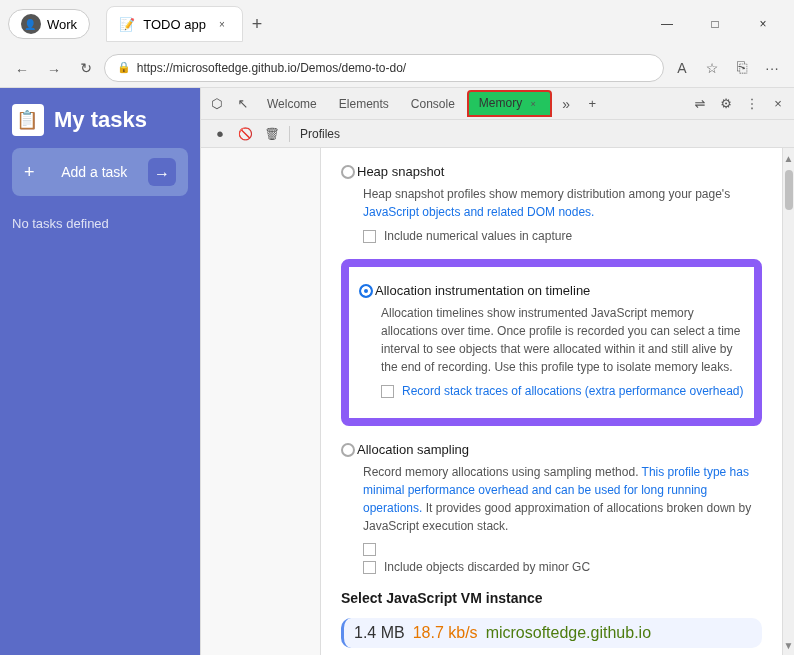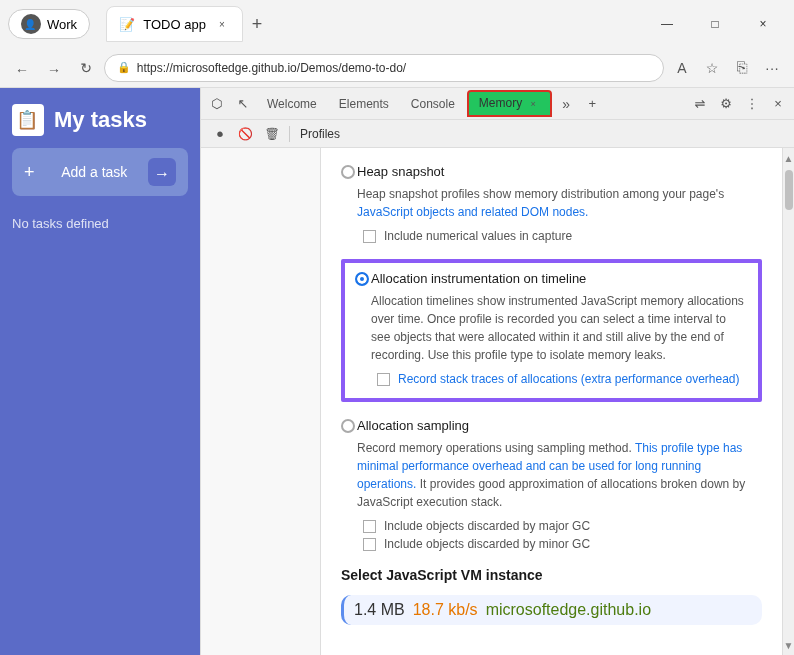--- a/index.html
+++ b/index.html
@@ -159,35 +159,35 @@
     }
     .radio-input {
       width: 14px; height: 14px; border-radius: 50%; border: 2px solid #aaa;
       background: #fff; flex-shrink: 0; margin-top: 1px; cursor: pointer;
     }
     .radio-input.selected {
       border: 2px solid #1a73e8; background: #1a73e8;
       box-shadow: inset 0 0 0 3px #fff;
     }
     .option-label { font-size: 13px; font-weight: 500; color: #1a1a1a; cursor: pointer; }
-    .option-desc { font-size: 12px; color: #555; line-height: 1.5; margin-left: 16px; margin-bottom: 8px; }
+    .option-desc { font-size: 12px; color: #555; line-height: 1.5; margin-left: 22px; margin-bottom: 8px; }
 
     .checkbox-row {
       display: flex; align-items: center; gap: 8px; margin-left: 22px; margin-bottom: 4px;
     }
     .checkbox-input {
       width: 13px; height: 13px; border: 1px solid #aaa; background: #fff;
       flex-shrink: 0; cursor: pointer;
     }
     .checkbox-label { font-size: 12px; color: #555; cursor: pointer; }
     .checkbox-label.link-text { color: #1a73e8; }
 
     
     .option-highlighted {
-      border: 4px solid #8b5cf6; border-radius: 2px; padding: 8px 10px; margin-bottom: 16px;
+      border: 8px solid #8b5cf6; border-radius: 8px; padding: 16px 10px; margin-bottom: 16px;
     }
 
     
     .vm-section { margin-top: 8px; }
     .vm-row {
       display: flex; align-items: center; gap: 8px;
       background: #f0f4ff; border-left: 3px solid #5b8cee;
       padding: 6px 10px; font-size: 16px; border-radius: 10px;
     }
     .vm-size { color: #333; font-weight: 500; }
@@ -328,25 +328,24 @@
             <span class="checkbox-label link-text">Record stack traces of allocations (extra performance overhead)</span>
           </div>
         </div>
 
         <div class="option-group">
           <div class="option-header">
             <div class="radio-input"></div>
             <span class="option-label">Allocation sampling</span>
           </div>
           <div class="option-desc">
-            <span>Record memory operations using sampling method. </span><span style="color:#1a73e8;">This profile type has minimal performance overhead and can be used for long running operations.</span><span> It provides good approximation of allocations broken down by JavaScript execution stack.</span>
+            <span>Record memory allocations using sampling method. </span><span style="color:#1a73e8;">This profile type has minimal performance overhead and can be used for long running operations.</span><span> It provides good approximation of allocations broken down by JavaScript execution stack.</span>
           </div>
           <div class="checkbox-row">
             <div class="checkbox-input"></div>
-            <span class="checkbox-label">Include objects discarded by major GC</span>
           </div>
           <div class="checkbox-row">
             <div class="checkbox-input"></div>
             <span class="checkbox-label">Include objects discarded by minor GC</span>
           </div>
         </div>
 
         <div class="vm-section">
           <div class="section-title">Select JavaScript VM instance</div>
           <div class="vm-row">

